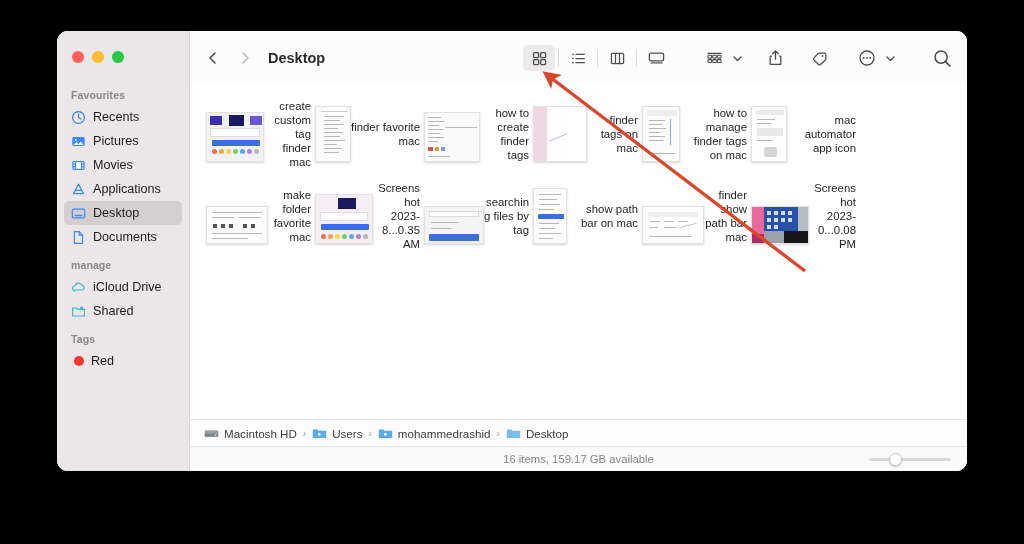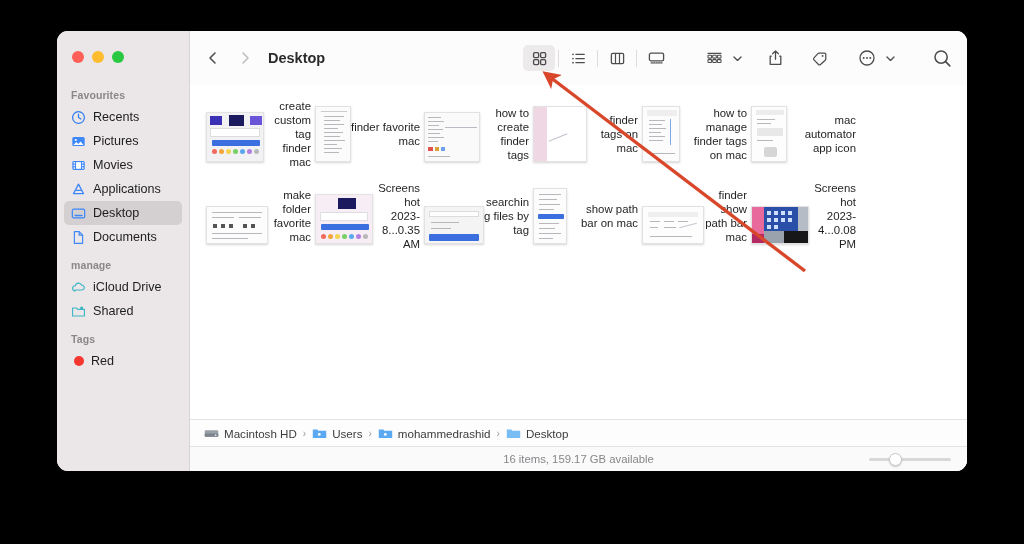--- a/index.html
+++ b/index.html
@@ -611,21 +611,21 @@
                 <div class="bar" style="left:29px;top:4px;width:4px;height:4px;background:#cfe0ff"></div>
                 <div class="bar" style="left:36px;top:4px;width:4px;height:4px;background:#cfe0ff"></div>
                 <div class="bar" style="left:15px;top:11px;width:4px;height:4px;background:#cfe0ff"></div>
                 <div class="bar" style="left:22px;top:11px;width:4px;height:4px;background:#cfe0ff"></div>
                 <div class="bar" style="left:29px;top:11px;width:4px;height:4px;background:#cfe0ff"></div>
                 <div class="bar" style="left:36px;top:11px;width:4px;height:4px;background:#cfe0ff"></div>
                 <div class="bar" style="left:15px;top:18px;width:4px;height:4px;background:#cfe0ff"></div>
                 <div class="bar" style="left:22px;top:18px;width:4px;height:4px;background:#cfe0ff"></div>
               </div>
             </div>
-            <div class="fname">Screenshot 2023-4...0.08 PM</div>
+            <div class="fname">Screenshot 2023-0...0.08 PM</div>
           </div>
 
         </div>
 
         <div class="pathbar">
           <span class="crumb">
             <svg width="15" height="13" viewBox="0 0 15 13">
               <rect x="0.7" y="3.2" width="13.6" height="6.6" rx="1.3" fill="#9aa0a8"></rect>
               <rect x="0.7" y="6.6" width="13.6" height="3.2" rx="1.3" fill="#7d838b"></rect>
               <circle cx="11.6" cy="8.2" r="0.9" fill="#d9dde1"></circle>

